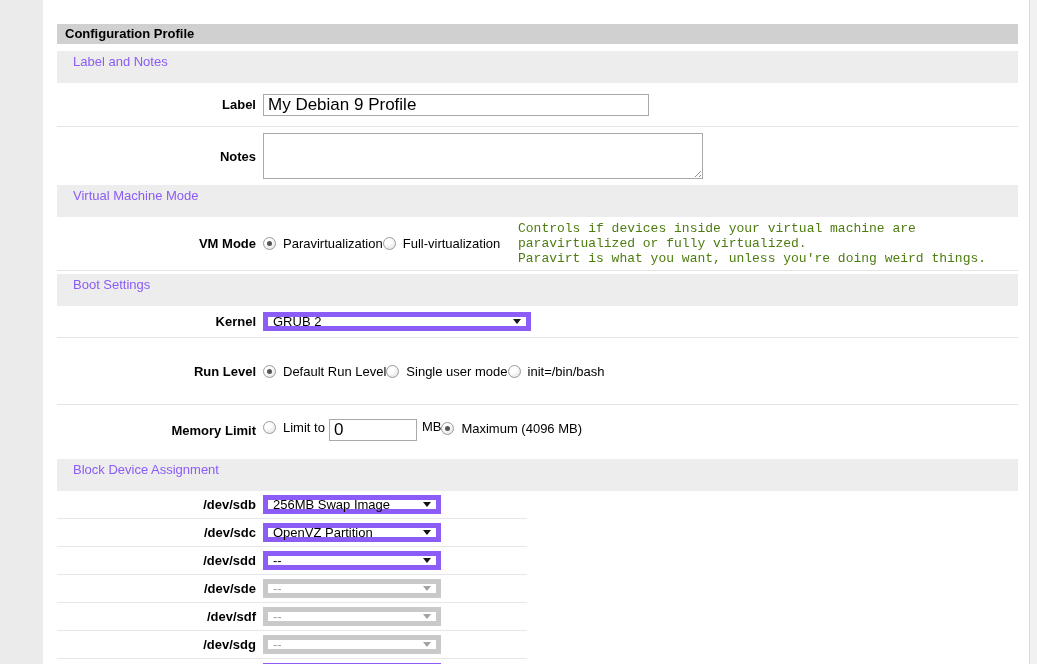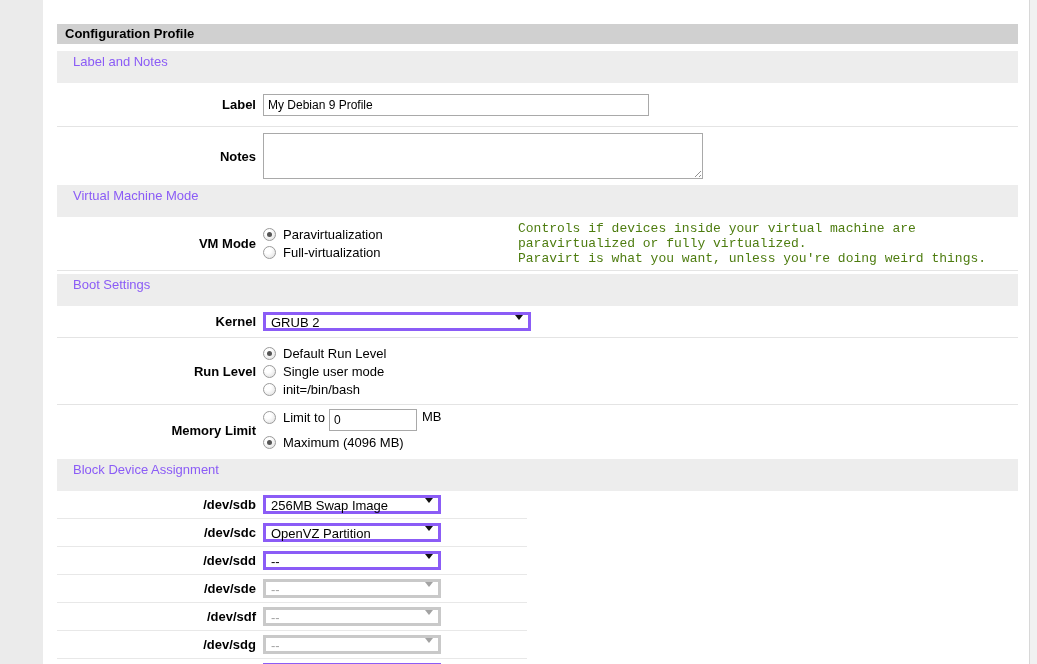--- a/index.html
+++ b/index.html
@@ -24,45 +24,45 @@
   
   .row-label { height:44px; }
   .row-notes { height:58px; }
   .row-vm { height:54px; }
   .row-kernel { height:32px; }
   .row-runlevel { height:67px; }
   .row-memory { height:51px; }
   .boot-bar { margin-top:3px; }
   .block-bar { margin-top:3px; }
 
-  input.text { height:22px; border:1px solid #a9a9a9; background:#fff; font-family:inherit; font-size:12px; padding:0 4px; }
+  input.text { height:22px; border:1px solid #a9a9a9; background:#fff; font-family:inherit; font-size:17px; padding:0 4px; }
   .label-input { width:386px; }
   .mem-input { width:88px; height:20px; }
 
   .ta-wrap { position:relative; width:440px; height:46px; }
   textarea.notes { width:440px; height:46px; border:1px solid #a9a9a9; background:#fff; resize:none; font-family:inherit; font-size:13px; padding:2px 4px; }
   .resize-handle { position:absolute; right:2px; bottom:2px; width:9px; height:9px;
     background:repeating-linear-gradient(135deg, transparent 0 2px, #909090 2px 3px);
     clip-path:polygon(100% 0, 100% 100%, 0 100%); }
 
   
-  .select { display:flex; align-items:flex-start; height:19px; border:3px solid #8b5cf6; background:#fff; padding:0 5px; }
+  .select { display:flex; align-items:center; height:19px; border:5px solid #8b5cf6; background:#fff; padding:0 5px; }
   .select .arrow { width:0; height:0; border-left:4px solid transparent; border-right:4px solid transparent; border-top:5px solid #111; margin-left:auto; }
   .kernel-select { width:268px; }
   .dev-select { width:178px; }
   .select.disabled { border-color:#c9c9c9; color:#a3a3a3; }
   .select.disabled .arrow { border-top-color:#a3a3a3; }
 
   
   .radio-line { display:flex; align-items:center; height:18px; }
   .radio { width:13px; height:13px; border-radius:50%; border:1px solid #9b9b9b; flex:none;
     background:radial-gradient(circle at 35% 30%, #ffffff 30%, #dcdcdc 100%); position:relative; margin-right:7px; }
   .radio.checked::after { content:""; position:absolute; left:3px; top:3px; width:5px; height:5px; border-radius:50%; background:#555; }
 
-  .radio-stack { display:flex; flex-direction:column; }
+  .radio-stack { display:flex; flex-direction:row; }
   .vm-stack { width:255px; flex:none; }
   .help-text { color:#4d7c0f; line-height:15px;font-family:Liberation Mono, monospace; }
 
   .mem-line1 { display:flex; align-items:flex-start; height:24px; }
   .mem-line2 { display:flex; align-items:center; height:20px; }
   .mem-line1 .radio-label { margin-right:4px; }
   .mem-unit { margin-left:5px; }
 
   
   .dev-table { width:470px; }

